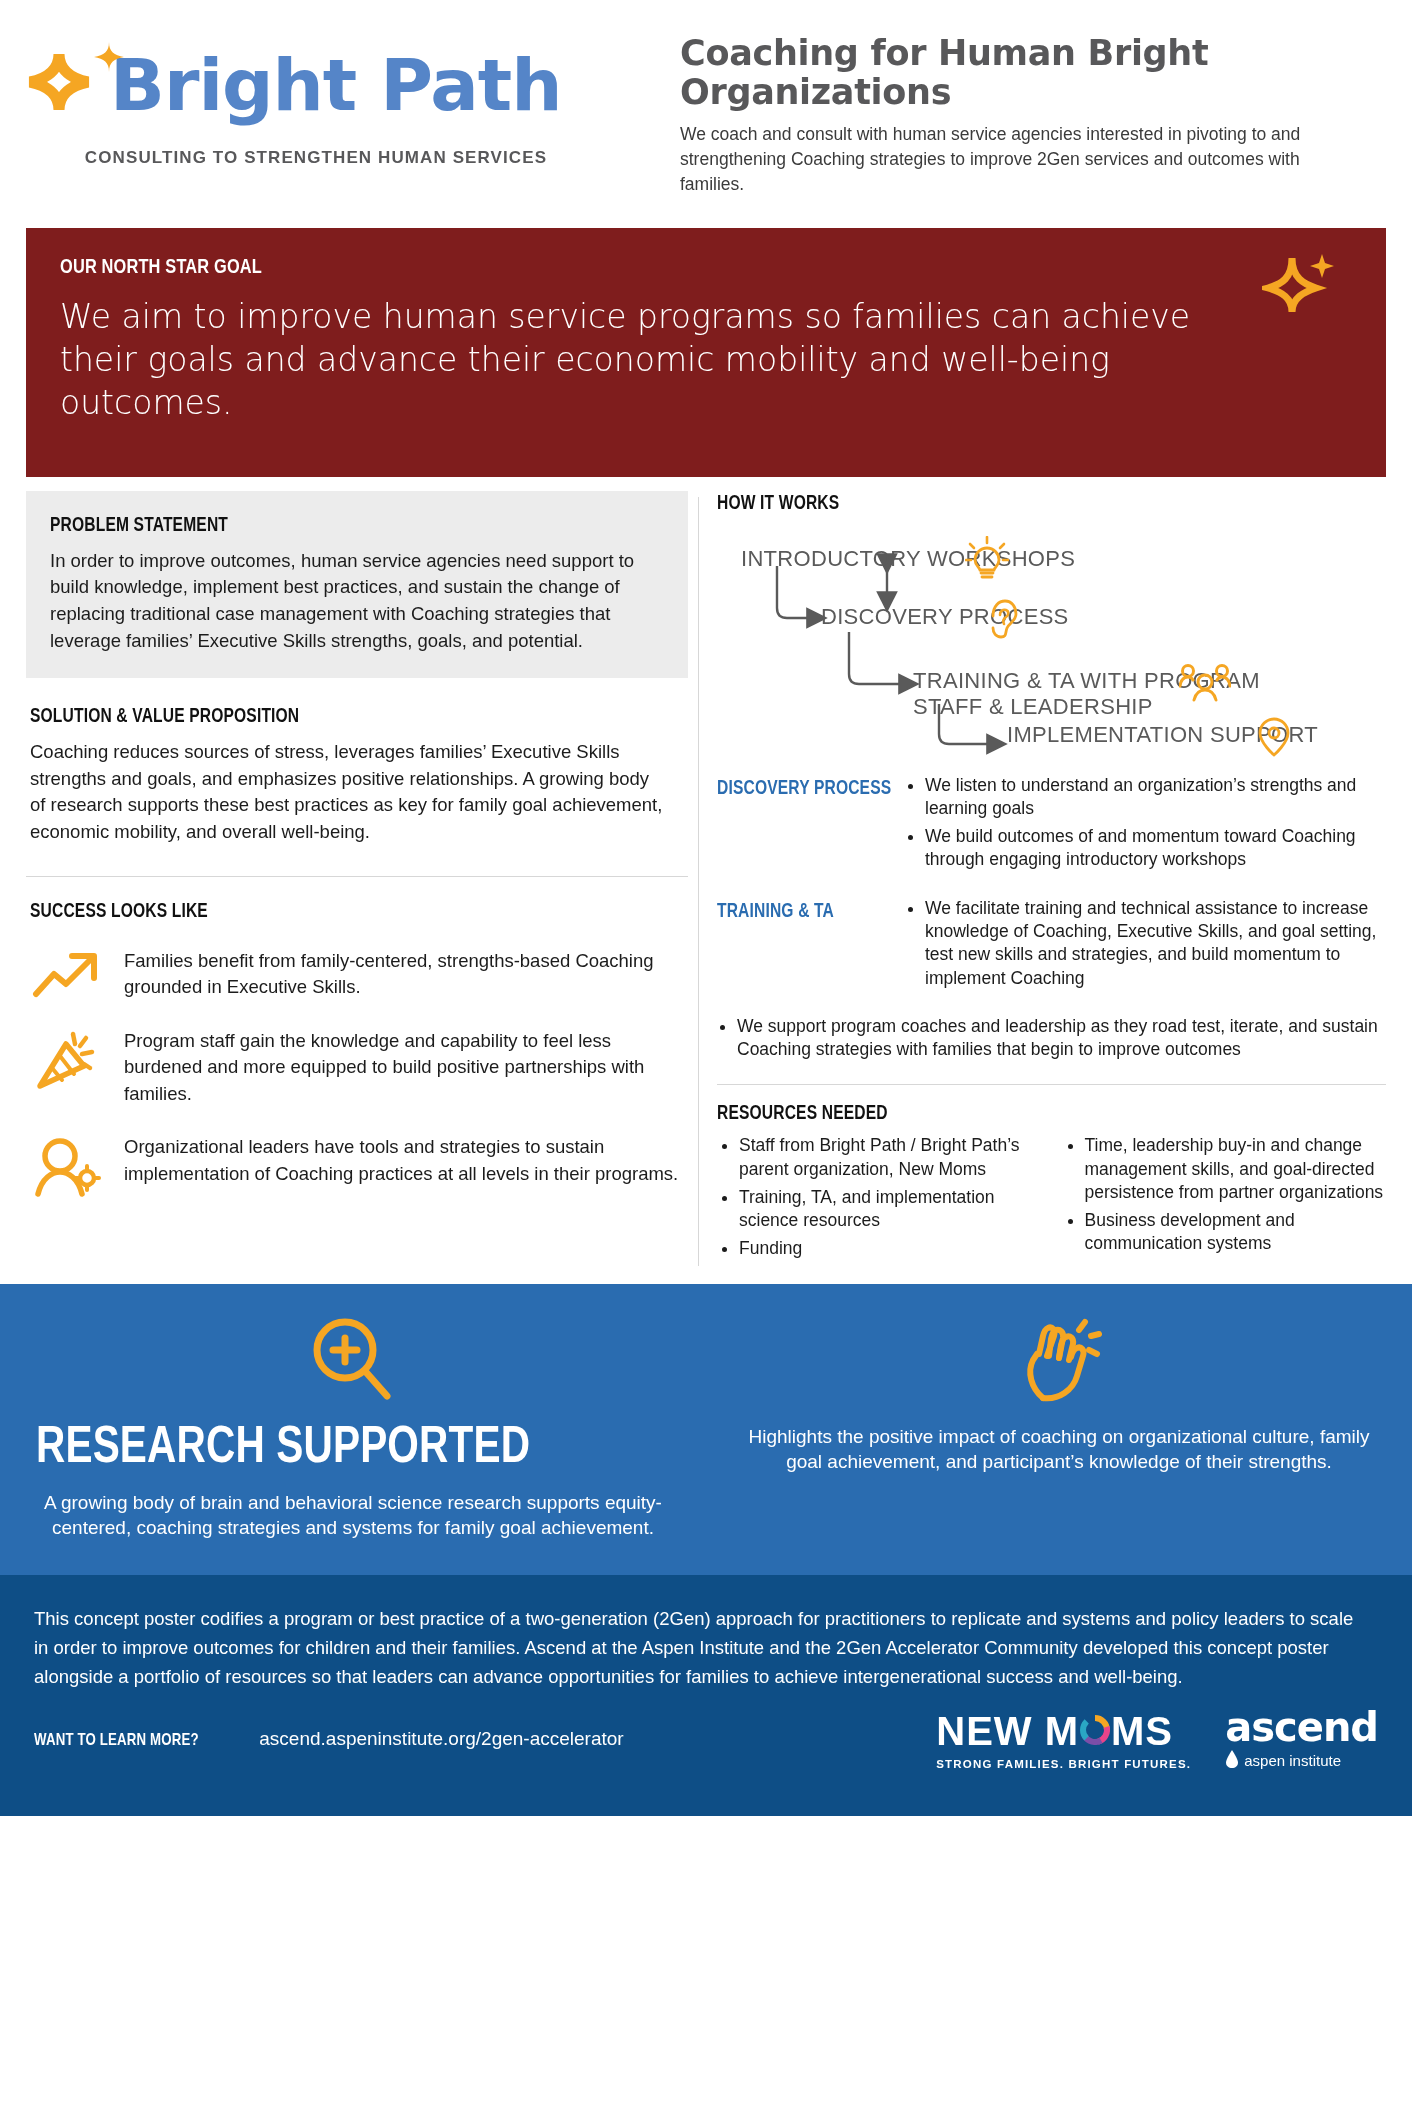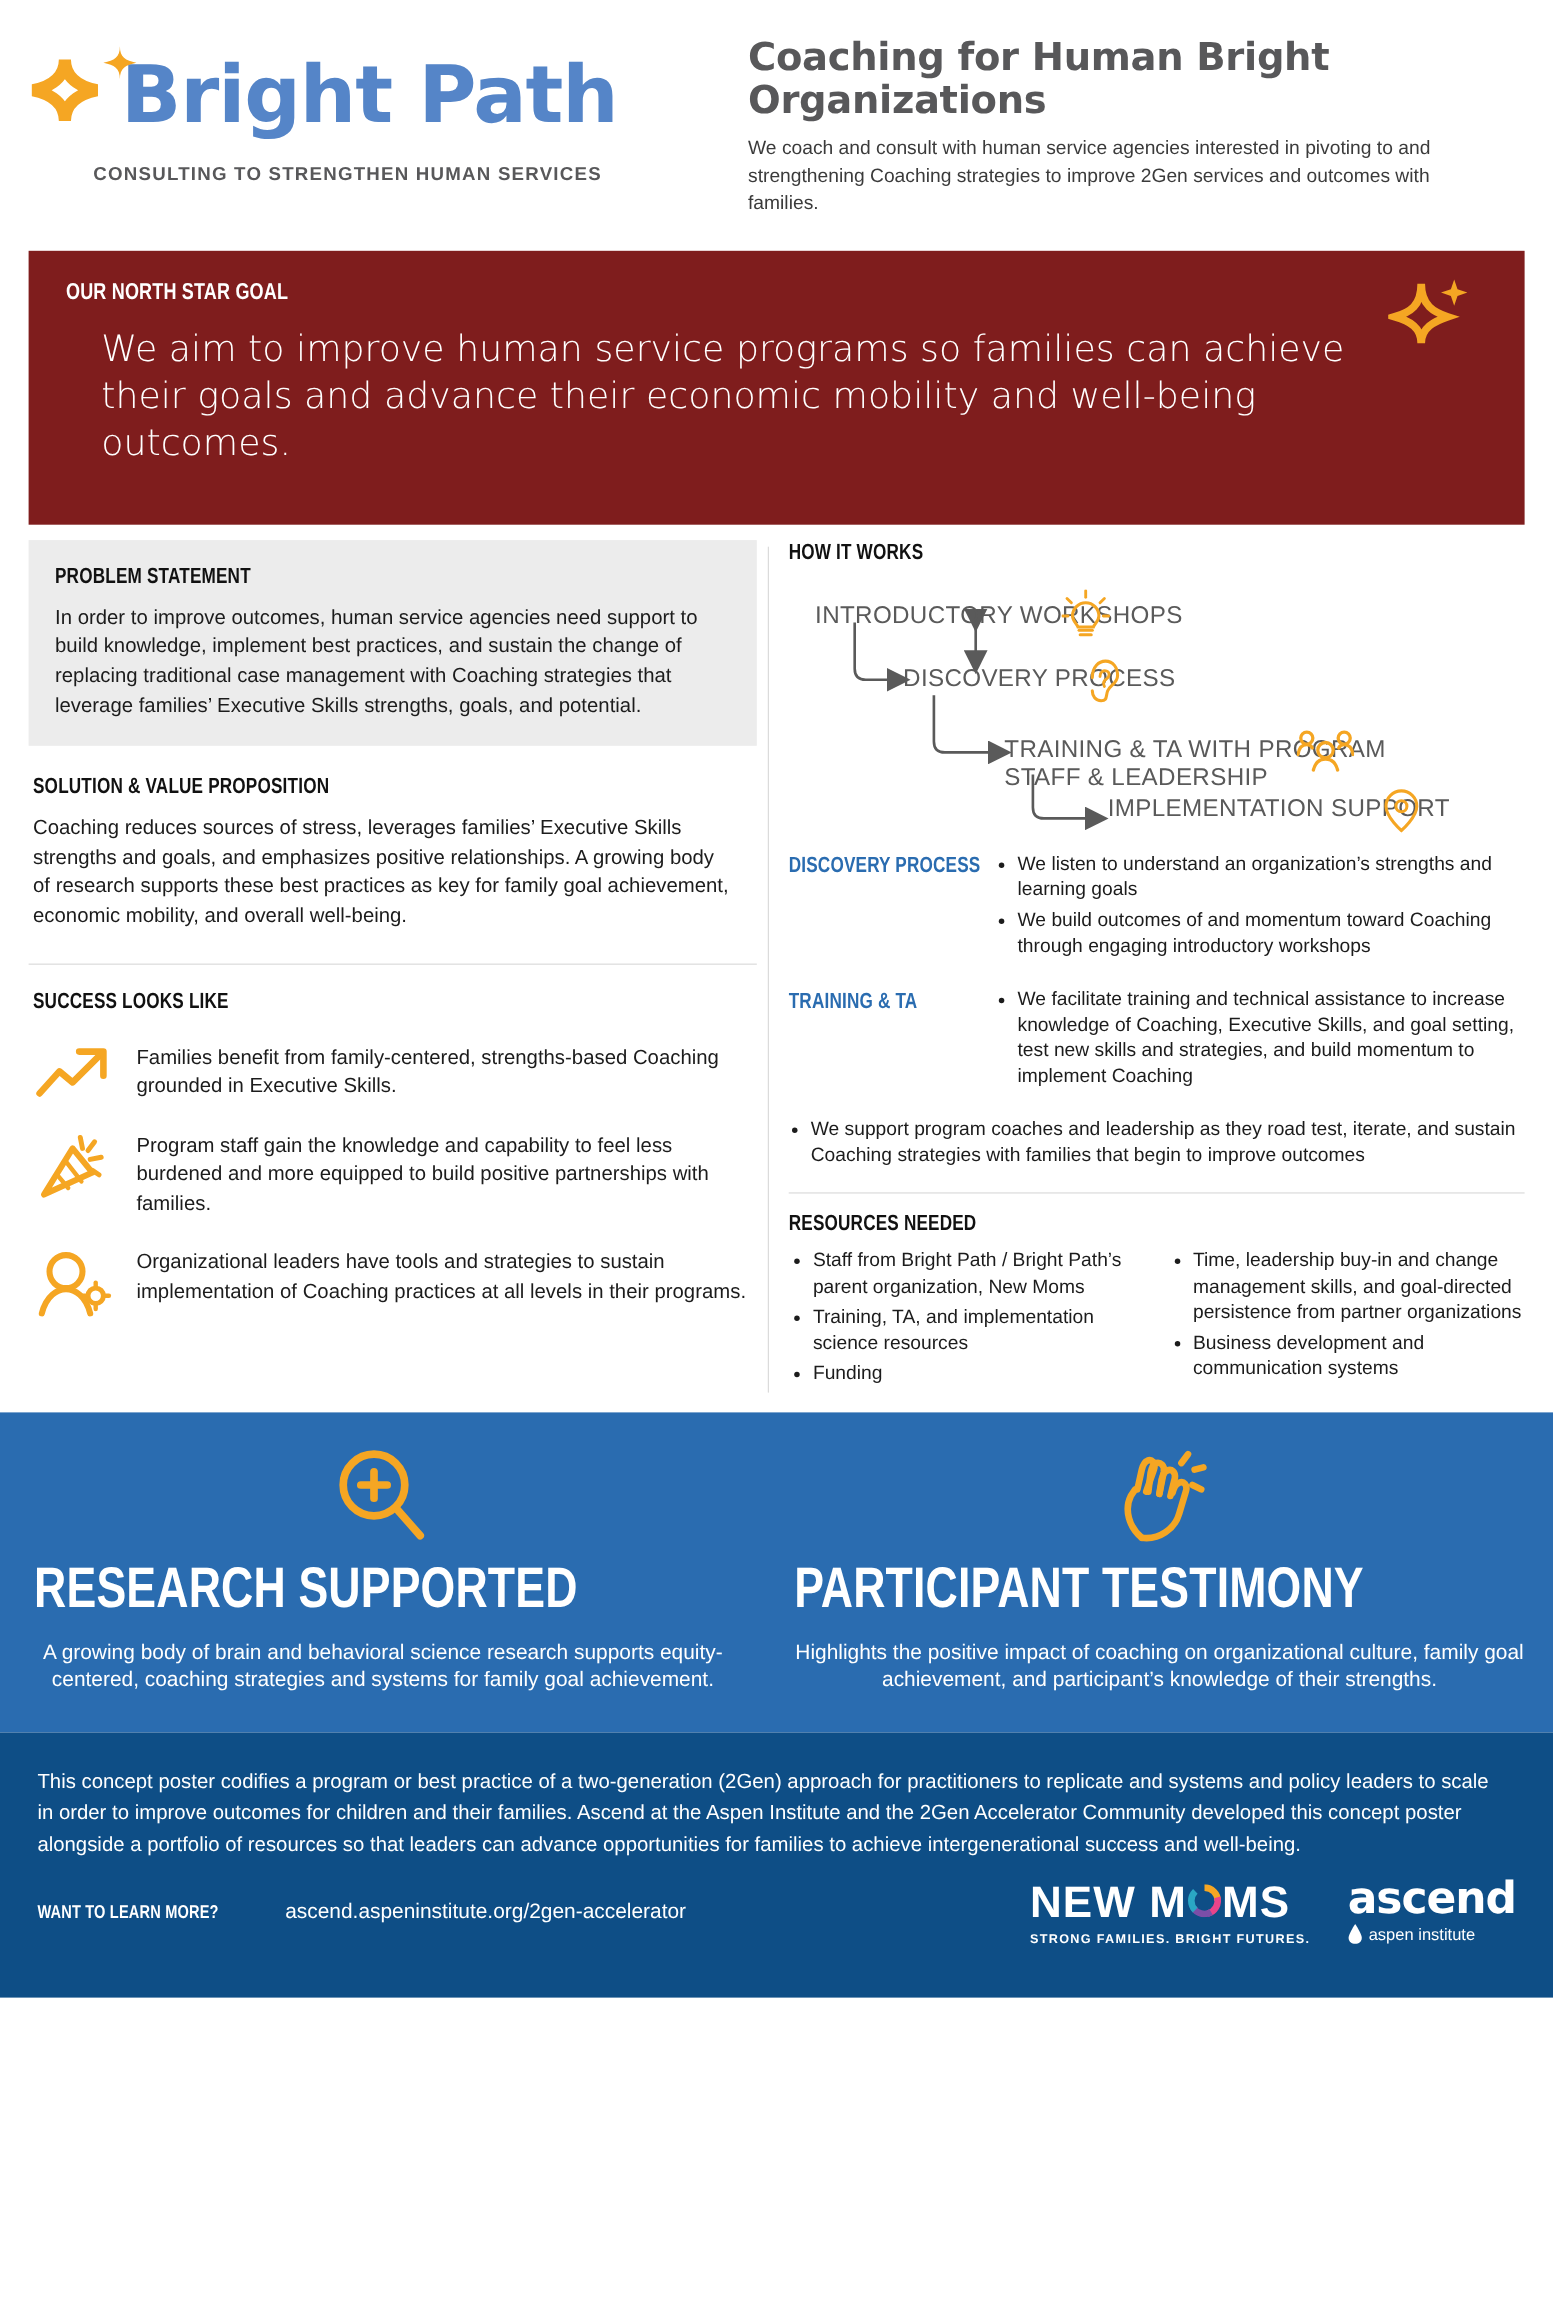--- a/index.html
+++ b/index.html
@@ -58,21 +58,20 @@
     margin: 6px 26px 0 26px;
     background: #7f1d1d;
     padding: 26px 34px 52px 34px;
     min-height: 190px;
   }
   .ns-label { color:#fff; font-size: 21px; }
   .ns-text {
     color:#fff; font-size: 33px; line-height: 1.3; margin-top: 18px;
     font-weight: 300; max-width: 1160px;
     font-family: "DejaVu Sans", sans-serif;
-    margin-left: 32px;
   }
   .ns-spark { position:absolute; right: 52px; top: 22px; }
 
   
   .body { display:flex; padding: 14px 26px 0 26px; gap: 0; }
   .col-left { width: 672px; padding-right: 10px; }
   .col-div { width: 1px; background:#d7d7d7; margin: 6px 12px 0 0; }
   .col-right { flex: 1; padding-left: 6px; }
 
   .sec-title { font-size: 20px; color:#111; }
@@ -400,23 +399,20 @@
             <path d="M30 84 C46 86, 60 76, 64 62 L70 42 C72 36, 68 32, 64 34 C61 35, 59 39, 58 43"></path>
             <path d="M34 42 L41 22 C43 16, 39 12, 35 14 C32 15, 31 18, 30 22 L26 40"></path>
             <path d="M46 44 L50 24 C51 18, 47 15, 43 16 C40 17, 39 21, 38 25 L36 42"></path>
             <path d="M56 46 L60 30 C61 24, 57 21, 53 23 C50 24, 49 27, 48 31 L46 44"></path>
             <path d="M66 16 L72 8"></path>
               <path d="M78 22 L86 20"></path>
               <path d="M76 36 L84 40"></path>
           </g>
         </svg>
       </div>
-      <div class="panel-h">
-        <span class="cond">PARTICIPANT TESTIMONY</span>
-      </div>
       <div class="panel-p">Highlights the positive impact of coaching on organizational culture, family goal achievement, and participant’s knowledge of their strengths.</div>
     </div>
   </div>
 
   <div class="footer">
     <div class="f-text">This concept poster codifies a program or best practice of a two-generation (2Gen) approach for practitioners to replicate and systems and policy leaders to scale in order to improve outcomes for children and their families. Ascend at the Aspen Institute and the 2Gen Accelerator Community developed this concept poster alongside a portfolio of resources so that leaders can advance opportunities for families to achieve intergenerational success and well-being.</div>
 
     <div class="f-bottom">
       <div class="f-learn">
         <span class="f-learn-lbl">

